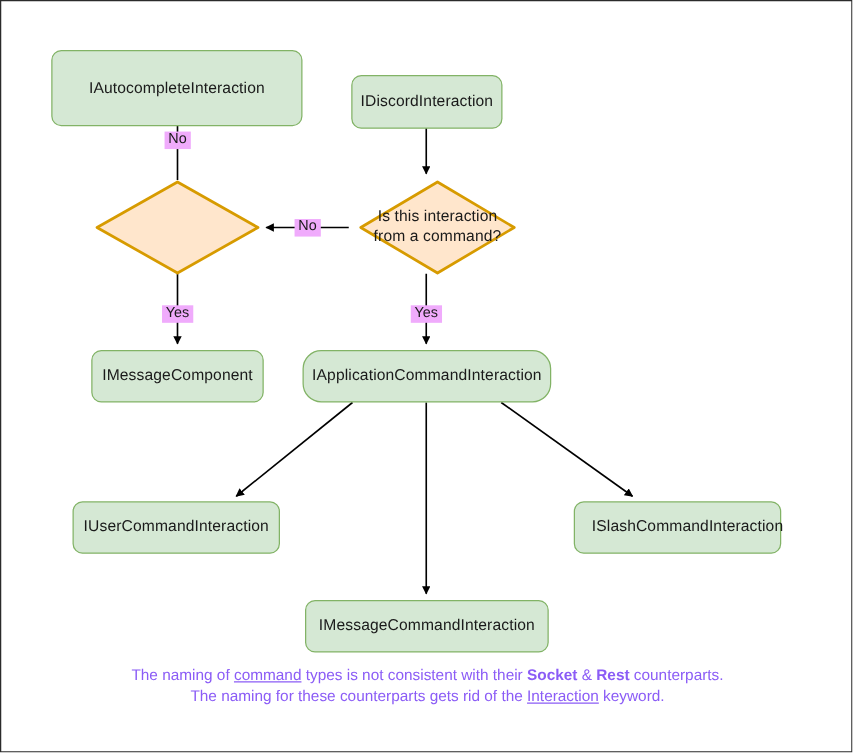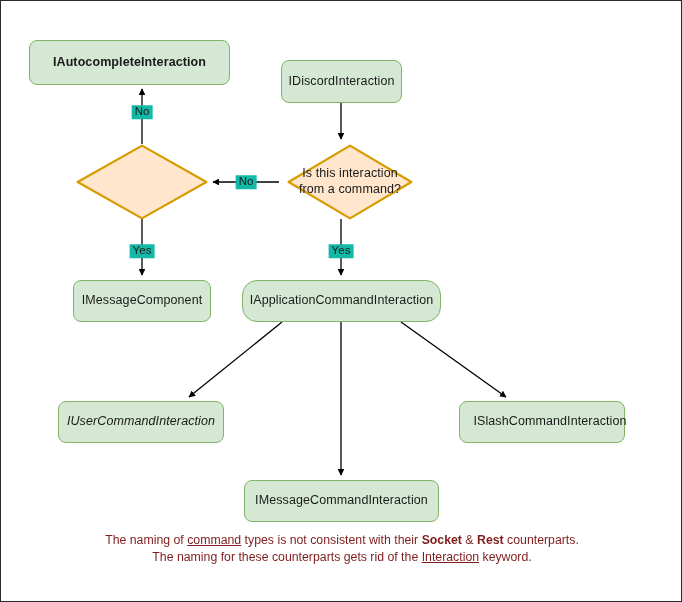--- a/index.html
+++ b/index.html
@@ -56,37 +56,37 @@
   .decision .dshape {
     position: absolute;
     left: 0;
     top: 0;
     width: 100%;
     height: 100%;
     z-index: 1;
   }
   .edge-label {
     position: absolute;
-    background: #14b8a6;
+    background: #f0abfc;
     color: #1a1a1a;
     font-size: 11.5px;
     line-height: 1;
     padding: 1px 3px;
     white-space: nowrap;
     transform: translate(-50%, -50%);
   }
   #caption {
     position: absolute;
     left: 100px;
     top: 531px;
     width: 482px;
     text-align: center;
     font-size: 12.3px;
     line-height: 1.42;
-    color: #7f1d1d;
+    color: #8b5cf6;
   }
   #caption b { font-weight: bold; }
   #caption u { text-decoration: underline; }
 </style>
 </head>
 <body>
 
 <div id="canvas">
 
   <svg id="edges" viewBox="0 0 682 602" width="682" height="602">
@@ -106,21 +106,21 @@
 
     <line x1="340" y1="218" x2="340" y2="274" stroke="#000000" stroke-width="1.3" marker-end="url(#arrow)"></line>
 
     <line x1="281" y1="321" x2="188" y2="396" stroke="#000000" stroke-width="1.3" marker-end="url(#arrow)"></line>
 
     <line x1="340" y1="321" x2="340" y2="474" stroke="#000000" stroke-width="1.3" marker-end="url(#arrow)"></line>
 
     <line x1="400" y1="321" x2="505" y2="396" stroke="#000000" stroke-width="1.3" marker-end="url(#arrow)"></line>
   </svg>
 
-  <div class="node process" style="left:28px; top:39px; width:201px; height:45px;font-weight:bold;">
+  <div class="node process" style="left:40px; top:39px; width:201px; height:61px;">
     <span>IAutocompleteInteraction</span>
   </div>
 
   <div class="node process" style="left:280px; top:39px; width:121px; height:43px;margin-top:20px;">
     <span>IDiscordInteraction</span>
   </div>
 
   <div class="node decision" style="left:75px; top:143px; width:132px; height:76px;">
     <svg class="dshape" viewBox="0 0 132 76" preserveAspectRatio="none">
       <polygon points="66,1.6 130.4,38 66,74.4 1.6,38" fill="#ffe6cc" stroke="#d79b00" stroke-width="2.2" stroke-linejoin="round"></polygon>
@@ -135,21 +135,21 @@
   </div>
 
   <div class="node process" style="left:72px; top:279px; width:138px; height:42px;">
     <span>IMessageComponent</span>
   </div>
 
   <div class="node process" style="left:241px; top:279px; width:199px; height:42px;border-radius:15px;">
     <span>IApplicationCommandInteraction</span>
   </div>
 
-  <div class="node process" style="left:57px; top:400px; width:166px; height:42px;font-style:italic;">
+  <div class="node process" style="left:57px; top:400px; width:166px; height:42px;">
     <span>IUserCommandInteraction</span>
   </div>
 
   <div class="node process" style="left:458px; top:400px; width:166px; height:42px;padding-left:16px;">
     <span>ISlashCommandInteraction</span>
   </div>
 
   <div class="node process" style="left:243px; top:479px; width:195px; height:42px;">
     <span>IMessageCommandInteraction</span>
   </div>

